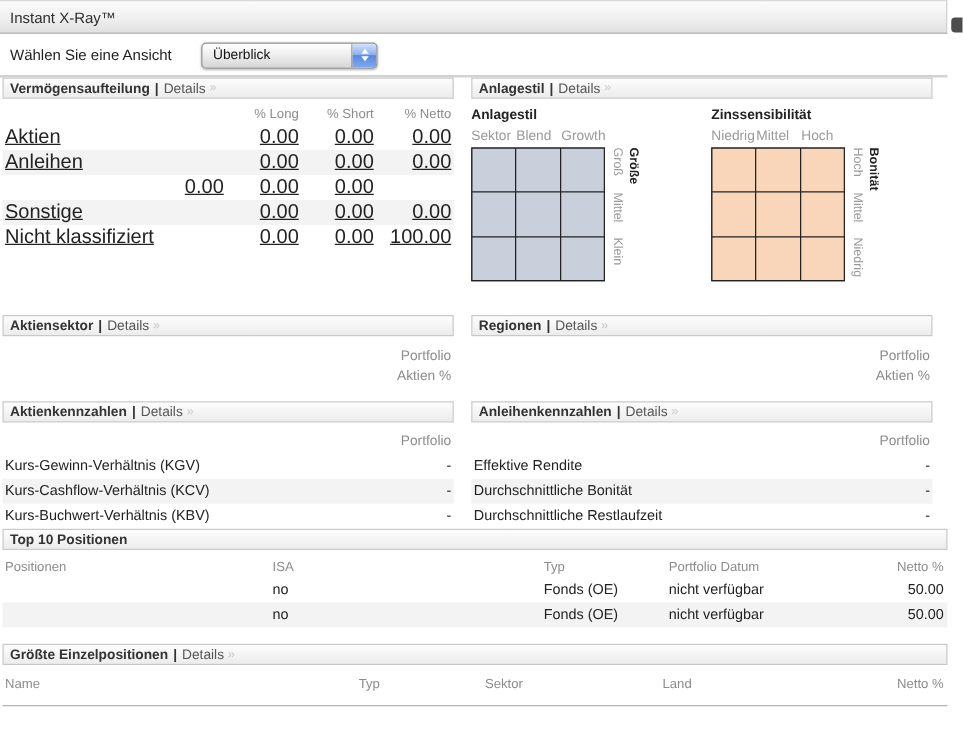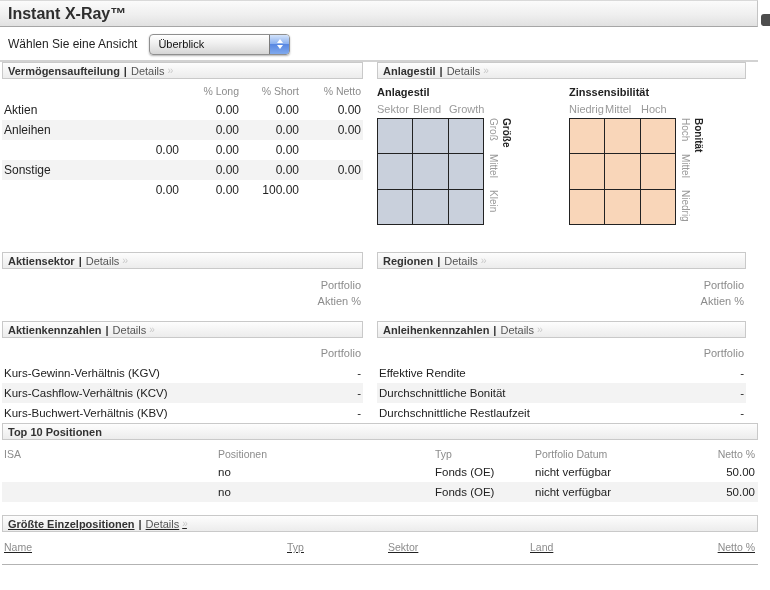--- a/index.html
+++ b/index.html
@@ -10,34 +10,34 @@
   }
 
   
   .topbar {
     position:absolute; left:0; top:0; width:758px; height:27px;
     background:linear-gradient(#fbfbfb,#efefef 55%,#e1e1e1);
     border-top:1px solid #d9d9d9; border-bottom:1px solid #a6a6a6;
     border-right:1px solid #c4c4c4;
     display:flex; align-items:center; padding-left:8px;
   }
-  .topbar-title { font-weight:bold; font-size:16px; color:#2e2e2e; }
+  .topbar-title { font-weight:normal; font-size:12px; color:#2e2e2e; }
 
   .right-strip { position:absolute; right:0; top:0; width:12px; height:590px; background:#fff; }
   .scroll-thumb { position:absolute; right:0; top:14px; width:9px; height:12px; background:#4d4d4d; border-radius:3px 0 0 3px; }
 
   
   .toolbar {
     position:absolute; left:0; top:28px; width:758px; height:34px;
     border-bottom:2px solid #d2d2d2; background:#fff;
     display:flex; align-items:center; padding-left:8px;
   }
   .view-label { font-weight:normal; font-size:12px; color:#1e1e1e; }
   .select {
-    margin-left:12px; width:141px; height:21px;
+    margin-left:24px; width:141px; height:21px;
     border:1px solid #8f8f8f; border-radius:4px;
     background:linear-gradient(#ffffff,#efefef 45%,#d6d6d6);
     box-shadow:0 1px 2px rgba(0,0,0,.3);
     display:flex; align-items:stretch; cursor:default;
   }
   .select-text { flex:1; font-size:11px; color:#111; display:flex; align-items:center; padding-left:8px; }
   .select-cap {
     width:20px; border-left:1px solid #7b7b7b; border-radius:0 3px 3px 0;
     background:linear-gradient(#d3e3fb,#8db2ef 45%,#5988e2 50%,#7fa9ed);
     display:flex; flex-direction:column; align-items:center; justify-content:center; gap:2px;
@@ -62,21 +62,21 @@
   .num { text-align:right; }
   .striped { background:#f3f3f3; }
 
   
   .alloc-head {
     display:grid; grid-template-columns:1fr 60px 60px 62px;
     font-size:10.5px; color:#8c8c8c; height:18px; align-items:end; padding:0 2px 3px 2px; margin-top:3px;
   }
   .alloc-row {
     display:grid; grid-template-columns:1fr 60px 60px 62px;
-    height:20px; align-items:center; font-size:12px; color:#222; padding:0 2px;
+    height:20px; align-items:center; font-size:16px; color:#222; padding:0 2px;text-decoration:underline;
   }
 
   
   .style-area { display:flex; margin-top:7px; }
   .grid-block2 { margin-left:57px; }
   .grid-title { font-weight:bold; font-size:11px; color:#222; }
   .grid-cols { display:flex; margin-top:5px; font-size:11px; color:#9a9a9a; }
   .grid-cols span { width:36px; white-space:nowrap; overflow:visible; }
   .grid-wrap { display:flex; margin-top:3px; }
   .sgrid {
@@ -101,21 +101,21 @@
   .top10-head {
     display:grid; grid-template-columns:214px 217px 100px 117px 1fr;
     font-size:10.5px; color:#8c8c8c; height:17px; align-items:end; padding:0 3px 2px 2px; margin-top:5px;
   }
   .top10-row {
     display:grid; grid-template-columns:214px 217px 100px 117px 1fr;
     height:20px; align-items:center; font-size:11.5px; color:#222; padding:0 3px 0 2px;
   }
 
   
-  .wide2 { margin-top:13px;text-decoration:underline; }
+  .wide2 { margin-top:13px; }
   .large-head {
     display:grid; grid-template-columns:283px 101px 142px 120px 1fr;
     font-size:10.5px; color:#8c8c8c; height:17px; align-items:end; padding:0 3px 2px 2px; margin-top:6px;
   }
   .bottom-line { border-bottom:1px solid #b3b3b3; margin-top:9px; }
 </style>
 </head>
 <body>
 
 <div class="topbar">
@@ -170,20 +170,21 @@
         <span class="num">0.00</span>
         <span class="num">0.00</span>
       </div>
       <div class="alloc-row striped">
         <span>Sonstige</span>
         <span class="num">0.00</span>
         <span class="num">0.00</span>
         <span class="num">0.00</span>
       </div>
       <div class="alloc-row">
+        <span>Nicht klassifiziert</span>
         <span class="num">0.00</span>
         <span class="num">0.00</span>
         <span class="num">100.00</span>
       </div>
     </div>
 
     <div>
       <div class="sec-bar">
         <span class="sec-title">Anlagestil</span>
         <span class="sec-sep">|</span>
@@ -321,22 +322,22 @@
         <span>-</span>
       </div>
     </div>
   </div>
 
   <div class="wide1">
     <div class="sec-bar">
       <span class="sec-title">Top 10 Positionen</span>
     </div>
     <div class="top10-head">
+      <span>Positionen</span>
       <span>ISA</span>
-      <span>Positionen</span>
       <span>Typ</span>
       <span>Portfolio Datum</span>
       <span class="num">Netto %</span>
     </div>
     <div class="top10-row">
       <span></span>
       <span>no</span>
       <span>Fonds (OE)</span>
       <span>nicht verfügbar</span>
       <span class="num">50.00</span>

